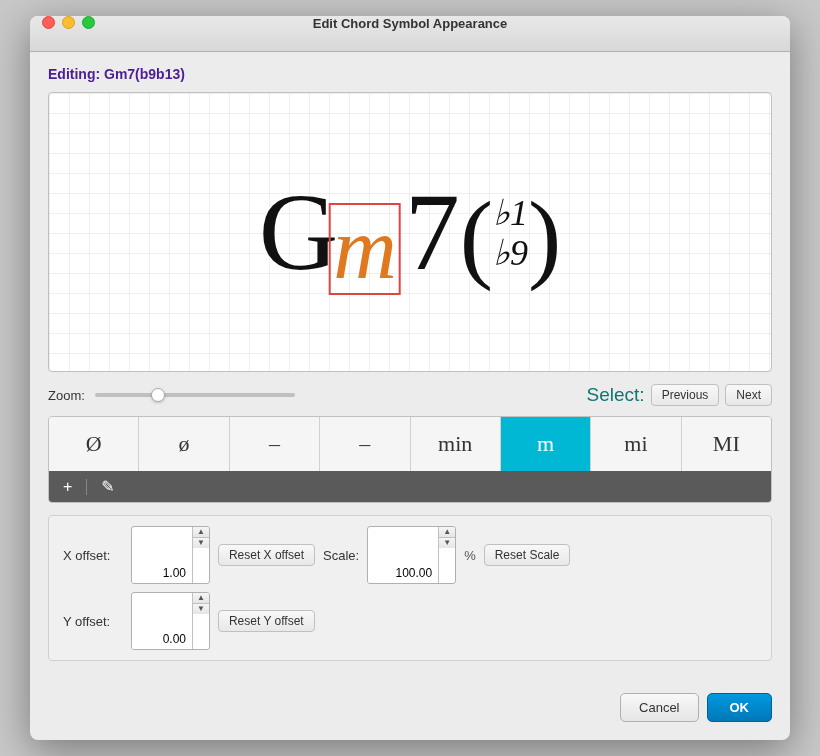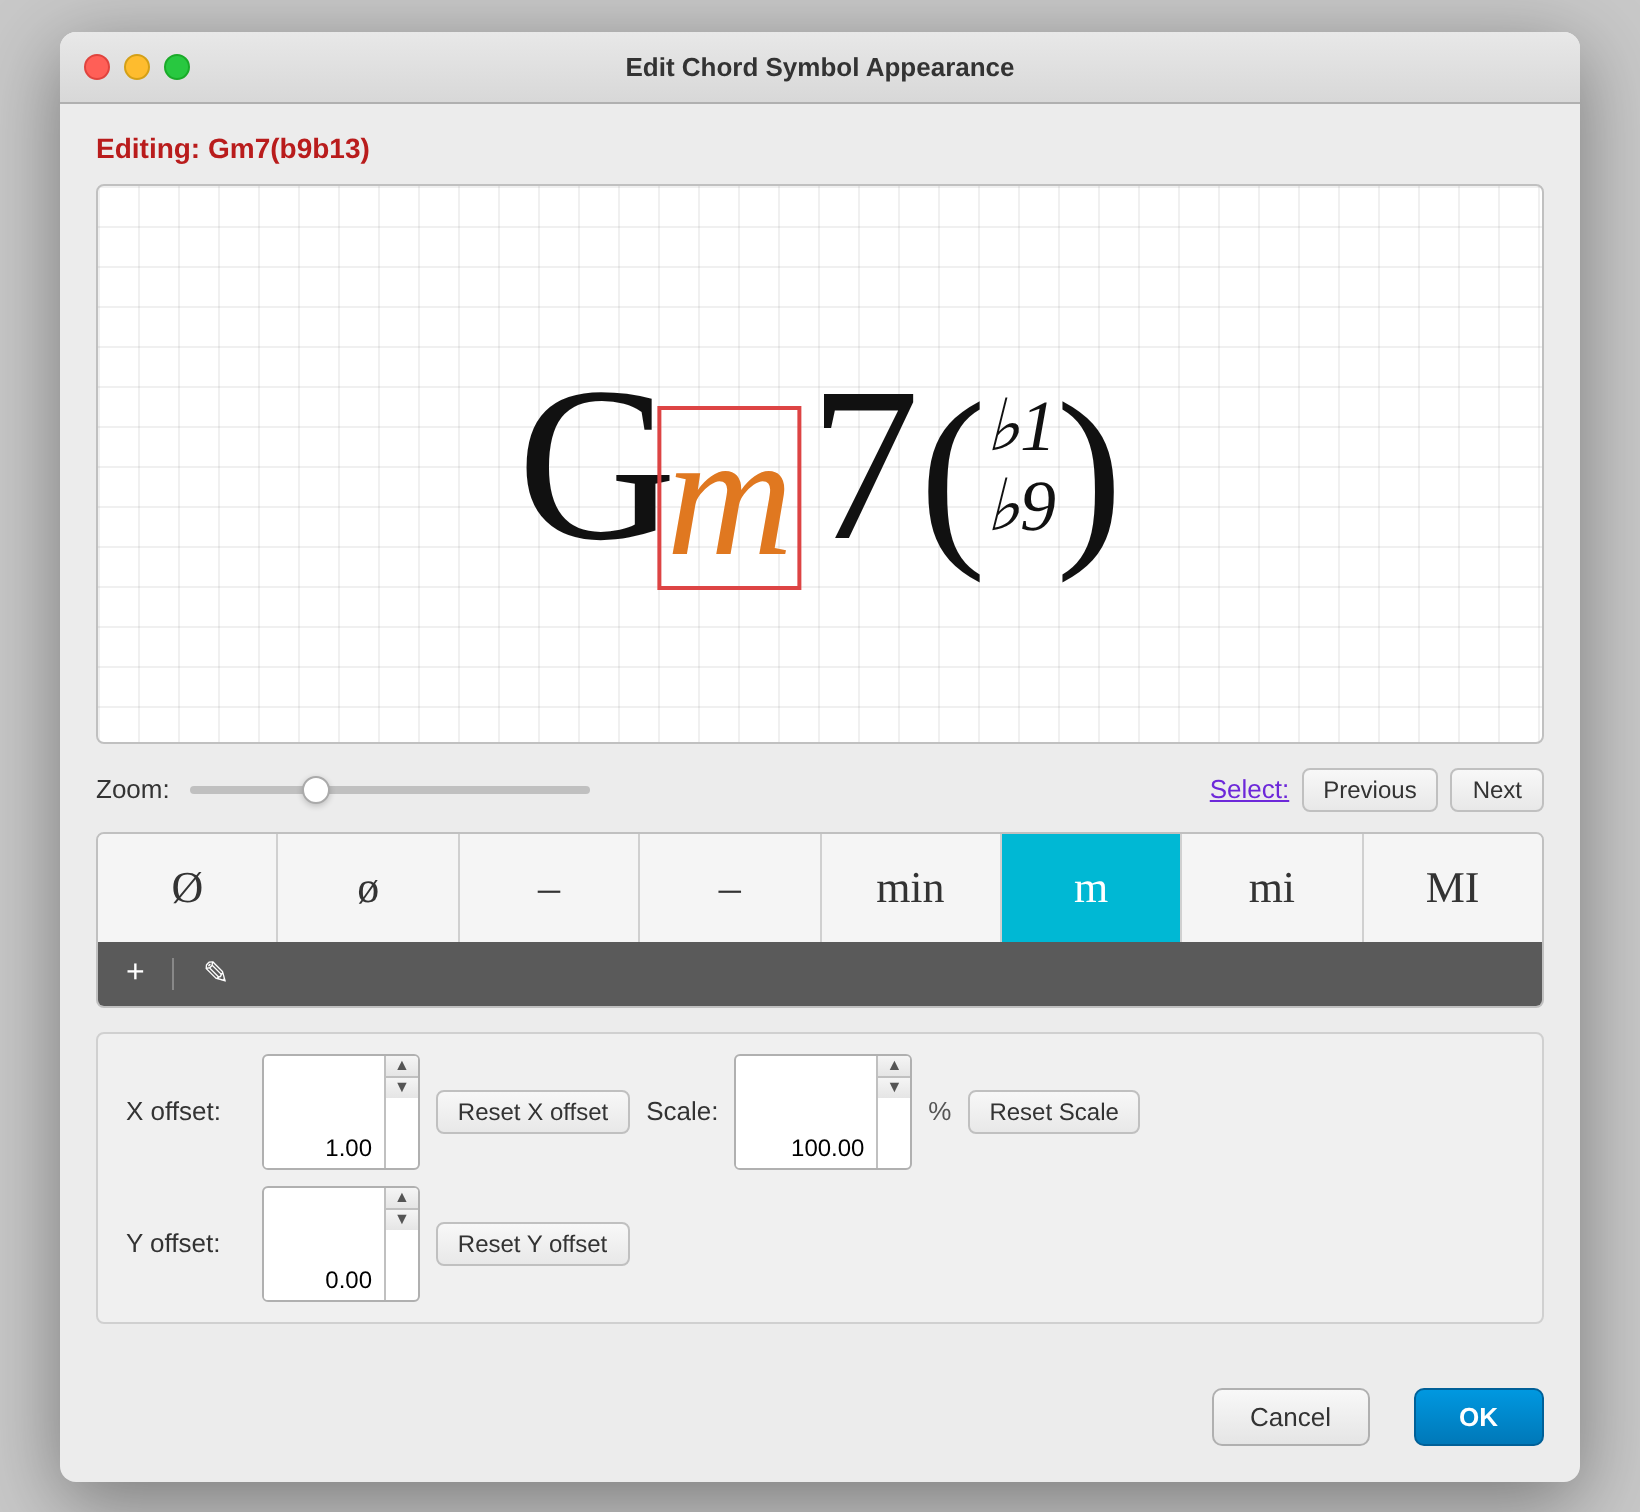--- a/index.html
+++ b/index.html
@@ -18,21 +18,20 @@
       border-radius: 8px;
       box-shadow: 0 10px 40px rgba(0,0,0,0.4);
       width: 760px;
       min-height: 680px;
       overflow: hidden;
     }
     .titlebar {
       background: linear-gradient(to bottom, #e8e8e8, #d8d8d8);
       height: 36px;
       display: flex;
-      align-items: center;
       justify-content: center;
       border-bottom: 1px solid #b0b0b0;
       position: relative;
     }
     .titlebar-buttons {
       position: absolute;
       left: 12px;
       display: flex;
       gap: 7px;
     }
@@ -49,21 +48,21 @@
       font-size: 13px;
       font-weight: 600;
       color: #333;
     }
     .content {
       padding: 14px 18px 18px 18px;
     }
     .editing-label {
       font-size: 14px;
       font-weight: bold;
-      color: #b91c1c;
+      color: #4c1d95;
       margin-bottom: 10px;
     }
     .preview-area {
       background: white;
       border: 1px solid #c0c0c0;
       border-radius: 4px;
       height: 280px;
       position: relative;
       overflow: hidden;
       margin-bottom: 12px;
@@ -165,23 +164,22 @@
       box-shadow: 0 1px 3px rgba(0,0,0,0.2);
       cursor: pointer;
     }
     .select-group {
       display: flex;
       align-items: center;
       gap: 6px;
       margin-left: auto;
     }
     .select-label {
-      font-size: 13px;
-      color: #6d28d9;
-      text-decoration: underline;
+      font-size: 19px;
+      color: #0f766e;
     }
     .nav-btn {
       background: linear-gradient(to bottom, #f8f8f8, #e8e8e8);
       border: 1px solid #c0c0c0;
       border-radius: 4px;
       padding: 3px 10px;
       font-size: 12px;
       color: #333;
       cursor: pointer;
     }
@@ -296,21 +294,21 @@
       font-size: 13px;
       color: #333;
     }
     .percent-label {
       font-size: 13px;
       color: #555;
     }
     .dialog-footer {
       display: flex;
       justify-content: flex-end;
-      gap: 22px;
+      gap: 8px;
       padding: 14px 18px 18px 18px;
     }
     .btn-cancel {
       background: linear-gradient(to bottom, #f8f8f8, #e5e5e5);
       border: 1px solid #b0b0b0;
       border-radius: 5px;
       padding: 6px 18px;
       font-size: 13px;
       cursor: pointer;
       color: #333;

